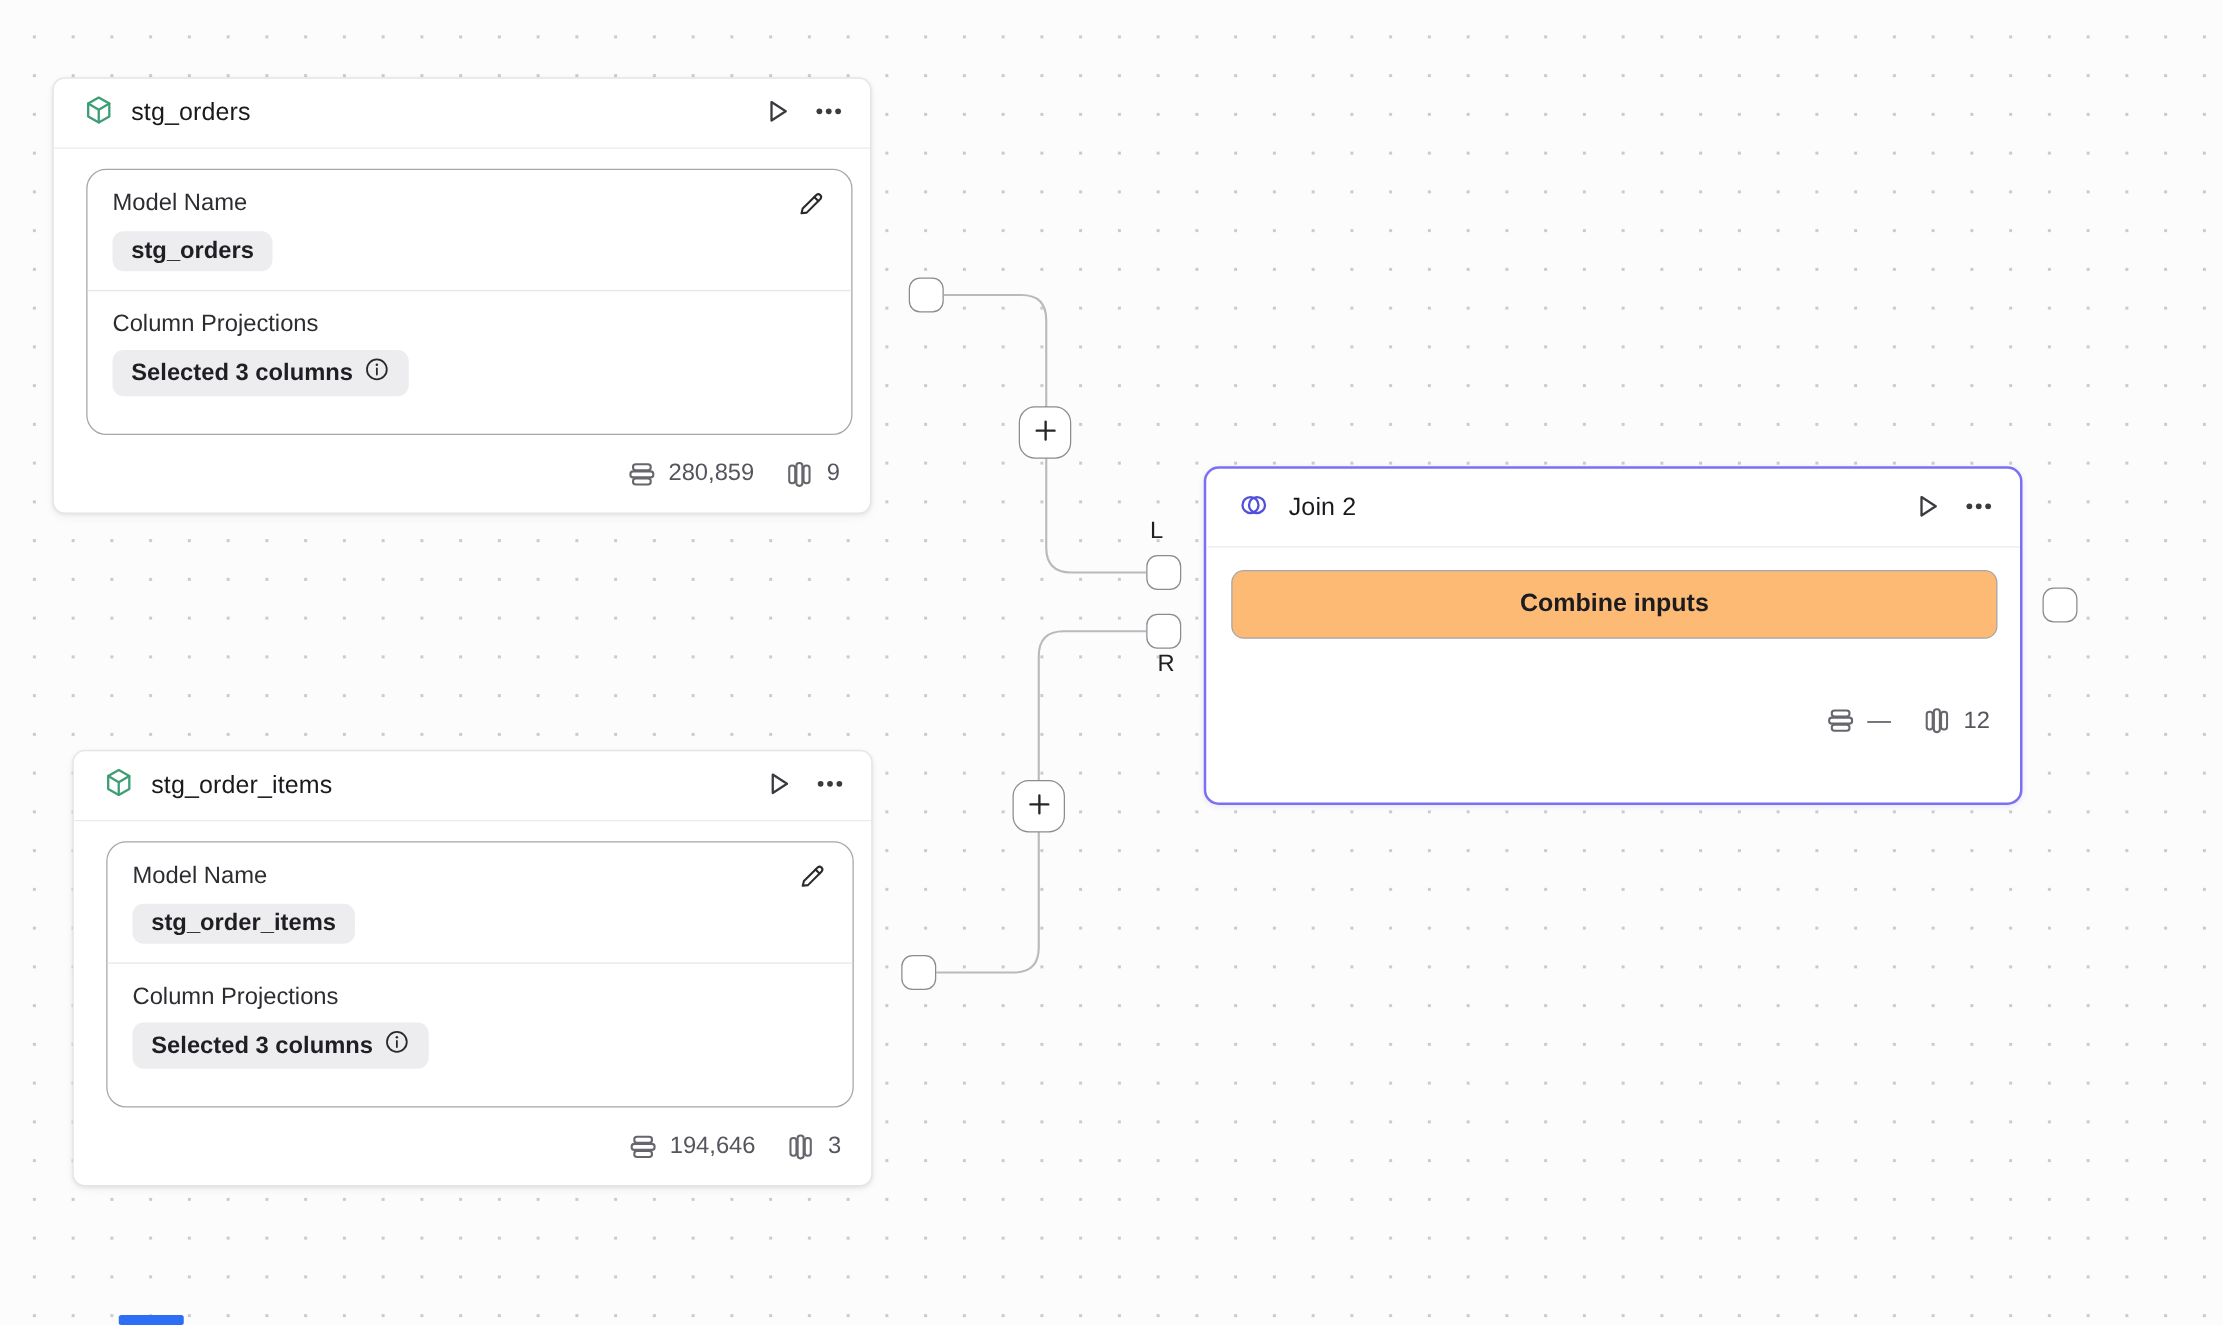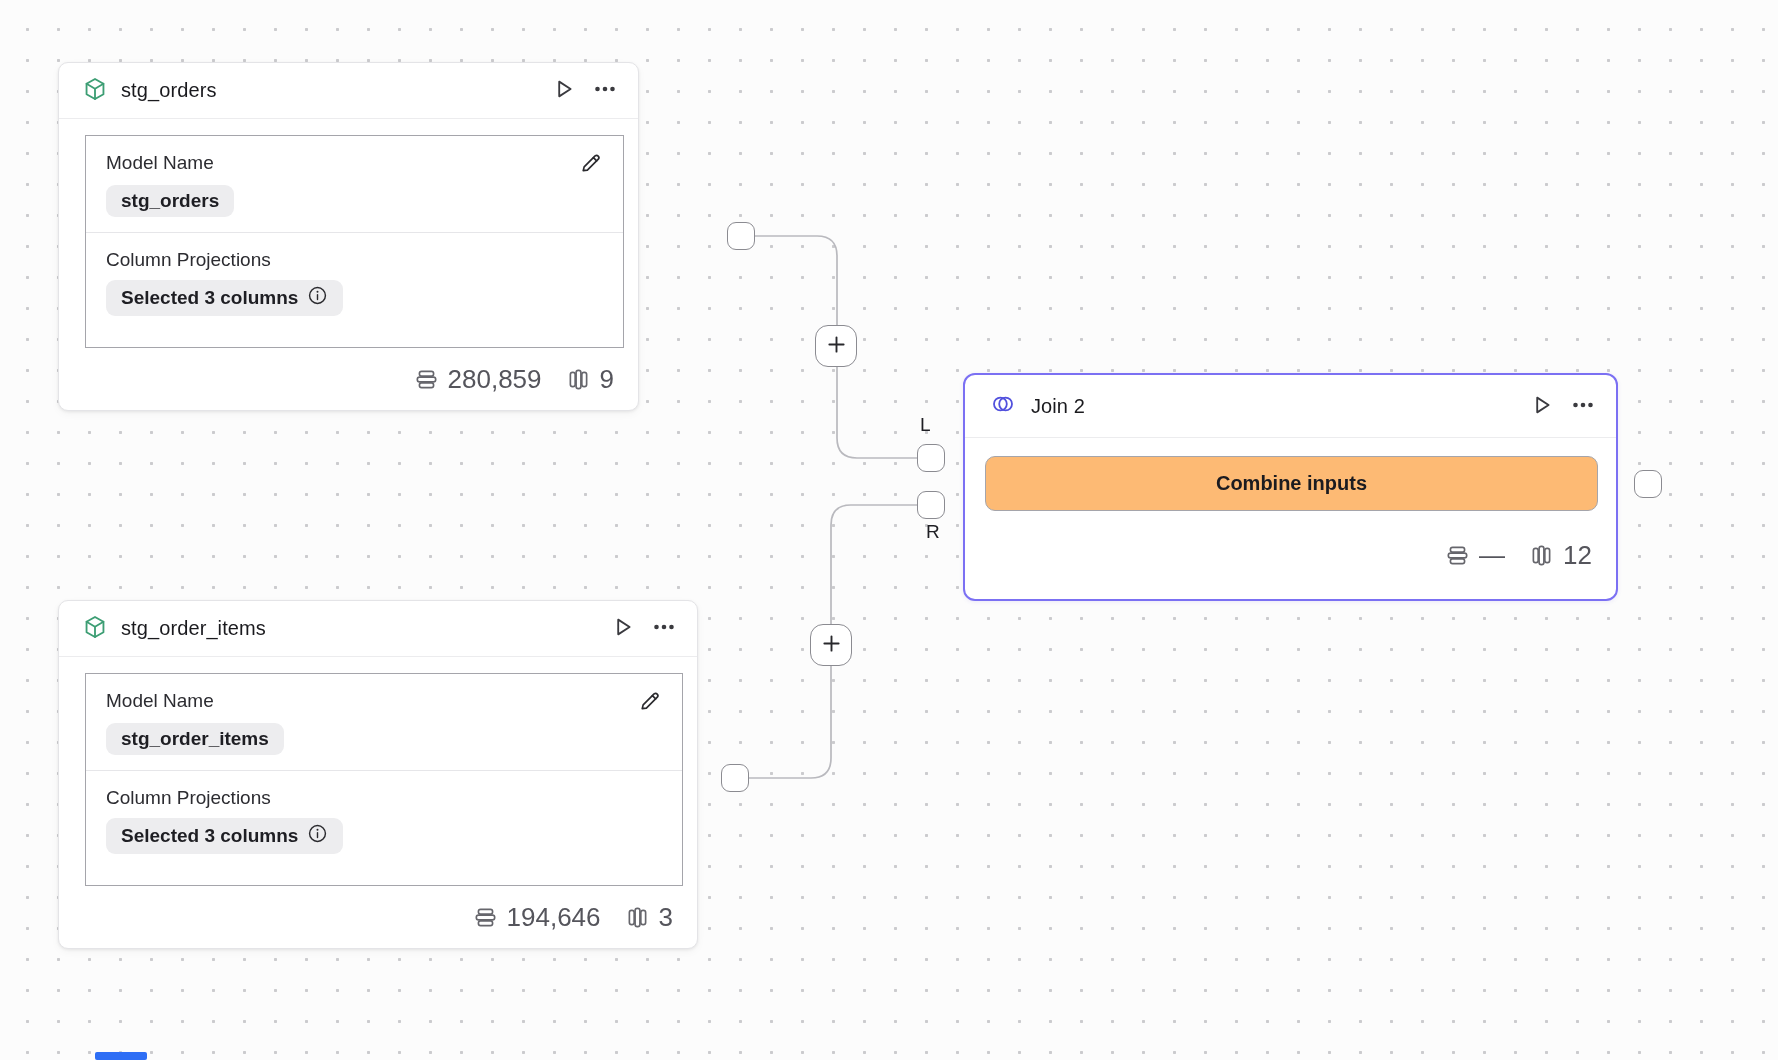--- a/index.html
+++ b/index.html
@@ -22,33 +22,33 @@
   .node-header{
     display:flex;align-items:center;height:55px;flex:0 0 auto;
     padding:0 21px 0 23px;border-bottom:1px solid #ececee;
   }
   .node-title{font-size:20px;font-weight:500;color:#1a1a1e;margin-left:13px;letter-spacing:.1px;}
   .spacer{flex:1;}
   .icon-btn{display:flex;align-items:center;justify-content:center;cursor:pointer;background:none;border:none;padding:0;}
   .icon-btn + .icon-btn{margin-left:17px;}
 
   .inner-panel{
-    margin:16px 14px 0 26px;border:1.4px solid #a5a5ab;border-radius:0;
+    margin:16px 14px 0 26px;border:1.4px solid #a5a5ab;border-radius:16px;
     padding:14px 20px 18px;height:213px;box-sizing:border-box;background:#fff;
   }
   .panel-head{display:flex;align-items:flex-start;justify-content:space-between;}
   .field-label{font-size:19px;color:#2c2c31;line-height:26px;}
   .pill{
     display:inline-flex;align-items:center;gap:9px;background:#ededef;border-radius:9px;
     padding:5px 15px;font-size:19px;font-weight:600;color:#1e1e23;margin-top:7px;cursor:pointer;
   }
   .panel-divider{border:none;border-top:1px solid #e6e6e9;margin:15px -20px 14px;}
 
   .node-footer{flex:1;display:flex;align-items:center;justify-content:flex-end;padding:0 24px;}
-  .stat-num{font-size:26px;color:#55555c;margin-left:9px;}
+  .stat-num{font-size:19px;color:#55555c;margin-left:9px;}
   .stat-icon{margin-left:24px;display:flex;align-items:center;}
   .stat-icon.first{margin-left:0;}
 
   .join-node{border:2px solid #7b70f3;border-radius:12px;box-shadow:0 1px 4px rgba(87,70,220,.10);}
   .join-node .node-header{height:62px;}
   .combine-btn{
     margin:18px 18px 0 20px;height:55px;flex:0 0 auto;background:#fdba74;
     border:1.4px solid #a5a5ab;border-radius:10px;cursor:pointer;
     display:flex;align-items:center;justify-content:center;
     font-family:inherit;font-size:20px;font-weight:600;color:#1b1b20;
@@ -70,21 +70,21 @@
 </head>
 <body>
 
 <div class="canvas">
 
   <svg class="wires">
     <path class="wire" d="M 755 236 H 817 Q 837 236 837 256 V 438 Q 837 458 857 458 H 917"></path>
     <path class="wire" d="M 749 778 H 811 Q 831 778 831 758 V 525 Q 831 505 851 505 H 917"></path>
   </svg>
 
-  <div class="node" style="left:58px;top:62px;width:581px;height:349px">
+  <div class="node" style="left:42px;top:62px;width:655px;height:349px">
     <div class="node-header">
       <span class="icon">
         <svg width="26" height="26" viewBox="0 0 24 24" fill="none" stroke="#3d9e74" stroke-width="1.7" stroke-linejoin="round" stroke-linecap="round">
           <path d="M12 2.8 L19.8 7.2 V16.8 L12 21.2 L4.2 16.8 V7.2 Z"></path>
           <path d="M4.2 7.2 L12 11.8 L19.8 7.2 M12 11.8 V21.2"></path>
         </svg>
       </span>
       <span class="node-title">stg_orders</span>
       <span class="spacer"></span>
       <button class="icon-btn">
@@ -232,21 +232,21 @@
         <svg width="25" height="25" viewBox="0 0 24 24" fill="none" stroke="#66666c" stroke-width="1.6">
           <rect x="4.2" y="5.2" width="4.6" height="13.6" rx="2.1"></rect>
           <rect x="9.7" y="3.2" width="4.6" height="17.6" rx="2.1"></rect>
           <rect x="15.2" y="5.2" width="4.6" height="13.6" rx="2.1"></rect>
         </svg>
       </span>
       <span class="stat-num">3</span>
     </div>
   </div>
 
-  <div class="node join-node" style="left:963px;top:373px;width:655px;height:228px">
+  <div class="node join-node" style="left:963px;top:373px;width:655px;height:271px">
     <div class="node-header">
       <span class="icon">
         <svg width="30" height="24" viewBox="0 0 26 24" fill="none" stroke="#5150dd" stroke-width="1.8">
           <circle cx="10.4" cy="12" r="6.4"></circle>
           <circle cx="15.6" cy="12" r="6.4"></circle>
         </svg>
       </span>
       <span class="node-title">Join 2</span>
       <span class="spacer"></span>
       <button class="icon-btn">

